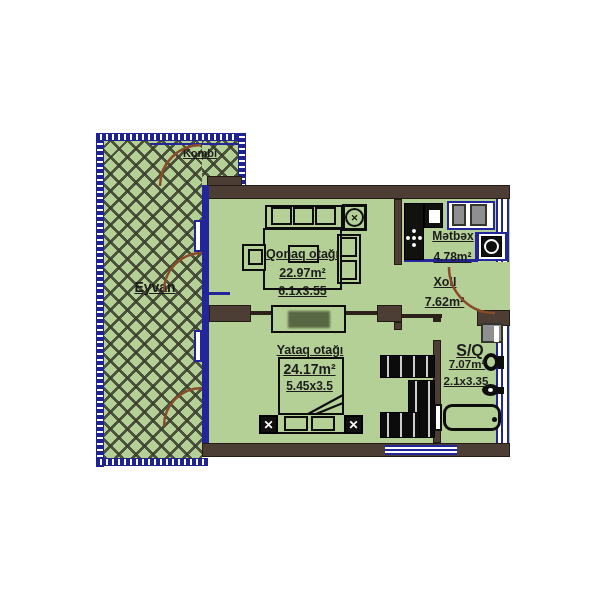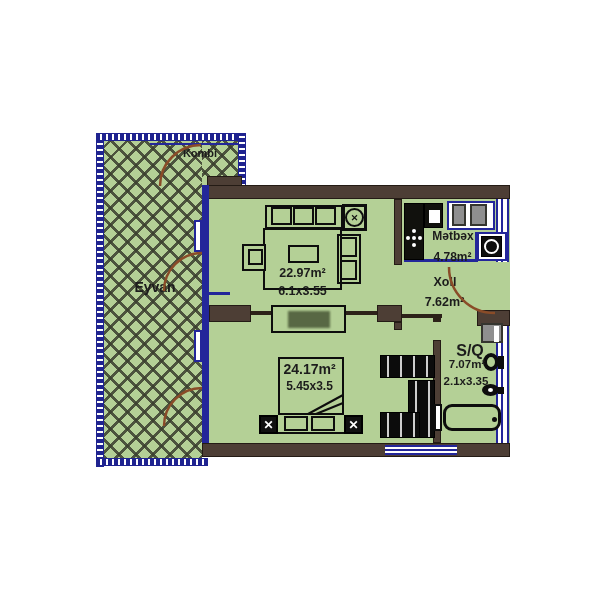--- a/index.html
+++ b/index.html
@@ -37,21 +37,21 @@
          display:flex;align-items:center;justify-content:center;font-size:12px;line-height:1;}
   .fanbox{border:3px solid #0d0d0d;background:#b4d096;display:flex;align-items:center;justify-content:center;}
   .fancircle{width:15px;height:15px;border:2px solid #0d0d0d;border-radius:50%;
              display:flex;align-items:center;justify-content:center;font-size:9px;font-weight:bold;color:#111;}
   .washdrum{background:#0e0e0e;border:1px solid #000;display:flex;align-items:center;justify-content:center;}
   .washring{width:11px;height:11px;border:2.5px solid #fff;border-radius:50%;}
   .toiletring{border:4px solid #0d0d0d;border-radius:50%;background:#b4d096;}
   .tub{border:3px solid #0d0d0d;border-radius:9px;background:#b4d096;}
   .smudge{background:rgba(58,70,40,0.75);filter:blur(1px);}
   
-  .lbl{color:#1c1c1c;font-weight:bold;text-align:center;white-space:nowrap;z-index:6;line-height:1.1;}
+  .lbl{color:#1c1c1c;font-weight:bold;text-align:center;white-space:nowrap;z-index:6;line-height:1.1;text-decoration:underline;}
   svg.overlay{position:absolute;left:0;top:0;z-index:7;pointer-events:none;}
 </style>
 </head>
 <body>
 
 <div class="canvas">
 
   <div class="abs hatch" style="left:104px;top:141px;width:98px;height:317px;"></div>
   <div class="abs hatch" style="left:202px;top:141px;width:40px;height:47px;"></div>
 
@@ -147,29 +147,31 @@
   </div>
   <div class="abs" style="left:498px;top:387px;width:6px;height:7px;background:#0d0d0d;"></div>
   <div class="abs" style="left:434px;top:404px;width:8px;height:27px;background:#fff;border:2px solid #0d0d0d;"></div>
   <div class="abs tub" style="left:443px;top:404px;width:58px;height:27px;">
     <div class="abs" style="left:46px;top:10px;width:5px;height:5px;background:#0d0d0d;border-radius:50%;"></div>
   </div>
 
   <div class="abs lbl" style="left:170px;top:147px;width:60px;font-size:11px;">Kombi</div>
   <div class="abs lbl" style="left:115px;top:280px;width:80px;font-size:14px;">Eyvan</div>
 
+  <div class="abs lbl" style="left:250px;top:248px;width:105px;font-size:12.5px;">Qonaq otağı</div>
   <div class="abs lbl" style="left:260px;top:267px;width:85px;font-size:12.5px;">22.97m²</div>
   <div class="abs lbl" style="left:260px;top:285px;width:85px;font-size:12.5px;">6.1x3.55</div>
 
   <div class="abs lbl" style="left:418px;top:230px;width:70px;font-size:12px;">Mətbəx</div>
   <div class="abs lbl" style="left:420px;top:251px;width:65px;font-size:12px;">4.78m²</div>
 
   <div class="abs lbl" style="left:420px;top:276px;width:50px;font-size:12.5px;">Xoll</div>
   <div class="abs lbl" style="left:412px;top:296px;width:65px;font-size:12.5px;">7.62m²</div>
 
+  <div class="abs lbl" style="left:255px;top:344px;width:110px;font-size:12.5px;">Yataq otağı</div>
   <div class="abs lbl" style="left:272px;top:362px;width:75px;font-size:14px;">24.17m²</div>
   <div class="abs lbl" style="left:272px;top:380px;width:75px;font-size:12px;">5.45x3.5</div>
 
   <div class="abs lbl" style="left:452px;top:342px;width:36px;font-size:16px;">S/Q</div>
   <div class="abs lbl" style="left:438px;top:358px;width:58px;font-size:11.5px;">7.07m²</div>
   <div class="abs lbl" style="left:436px;top:375px;width:60px;font-size:11.5px;">2.1x3.35</div>
 
   <svg class="overlay" width="600" height="600" viewBox="0 0 600 600">
     <path d="M 201 145 A 41 41 0 0 0 160 186" fill="none" stroke="#8a4c28" stroke-width="2.5"></path>
     <path d="M 202 253 A 38 38 0 0 0 164 291" fill="none" stroke="#8a4c28" stroke-width="2.5"></path>

